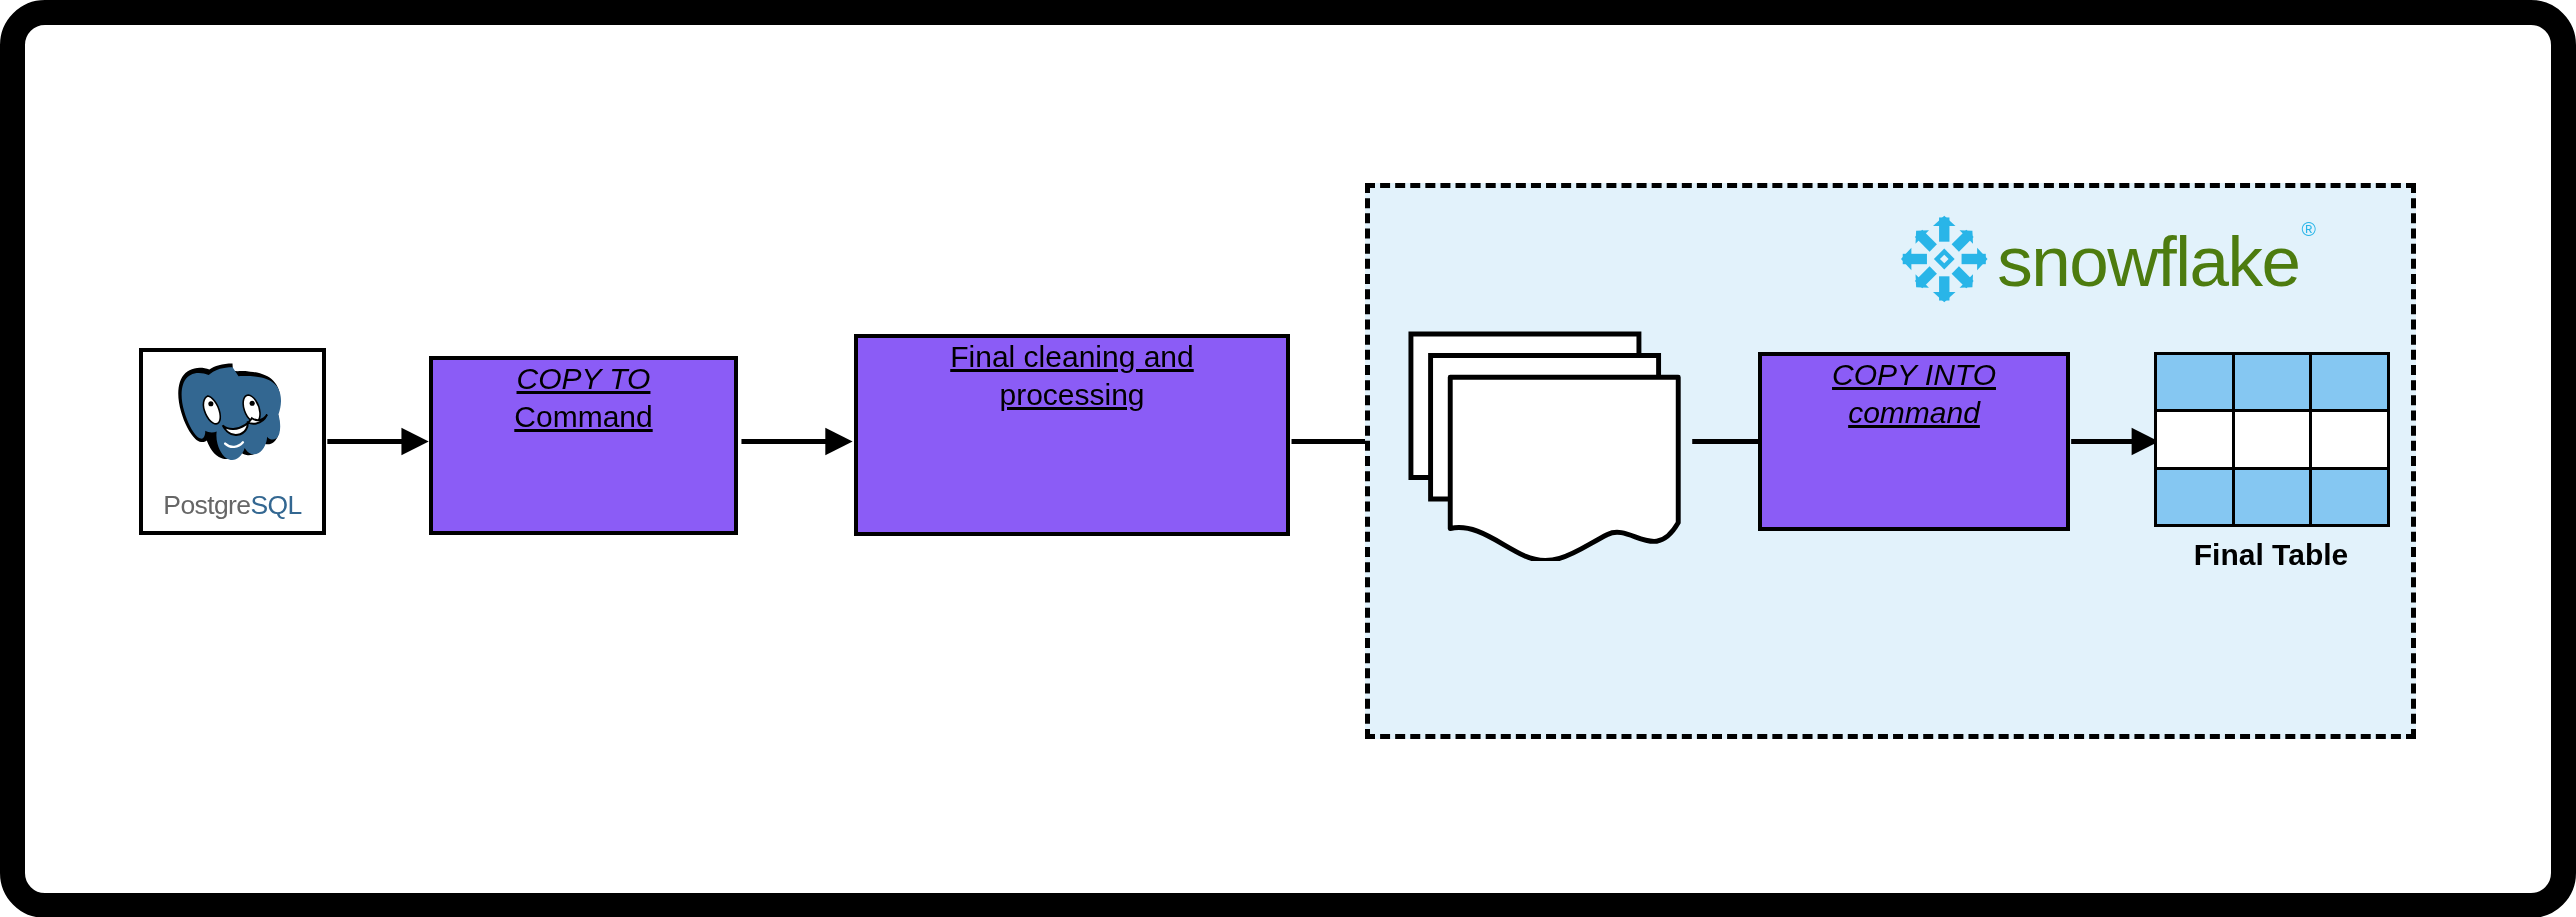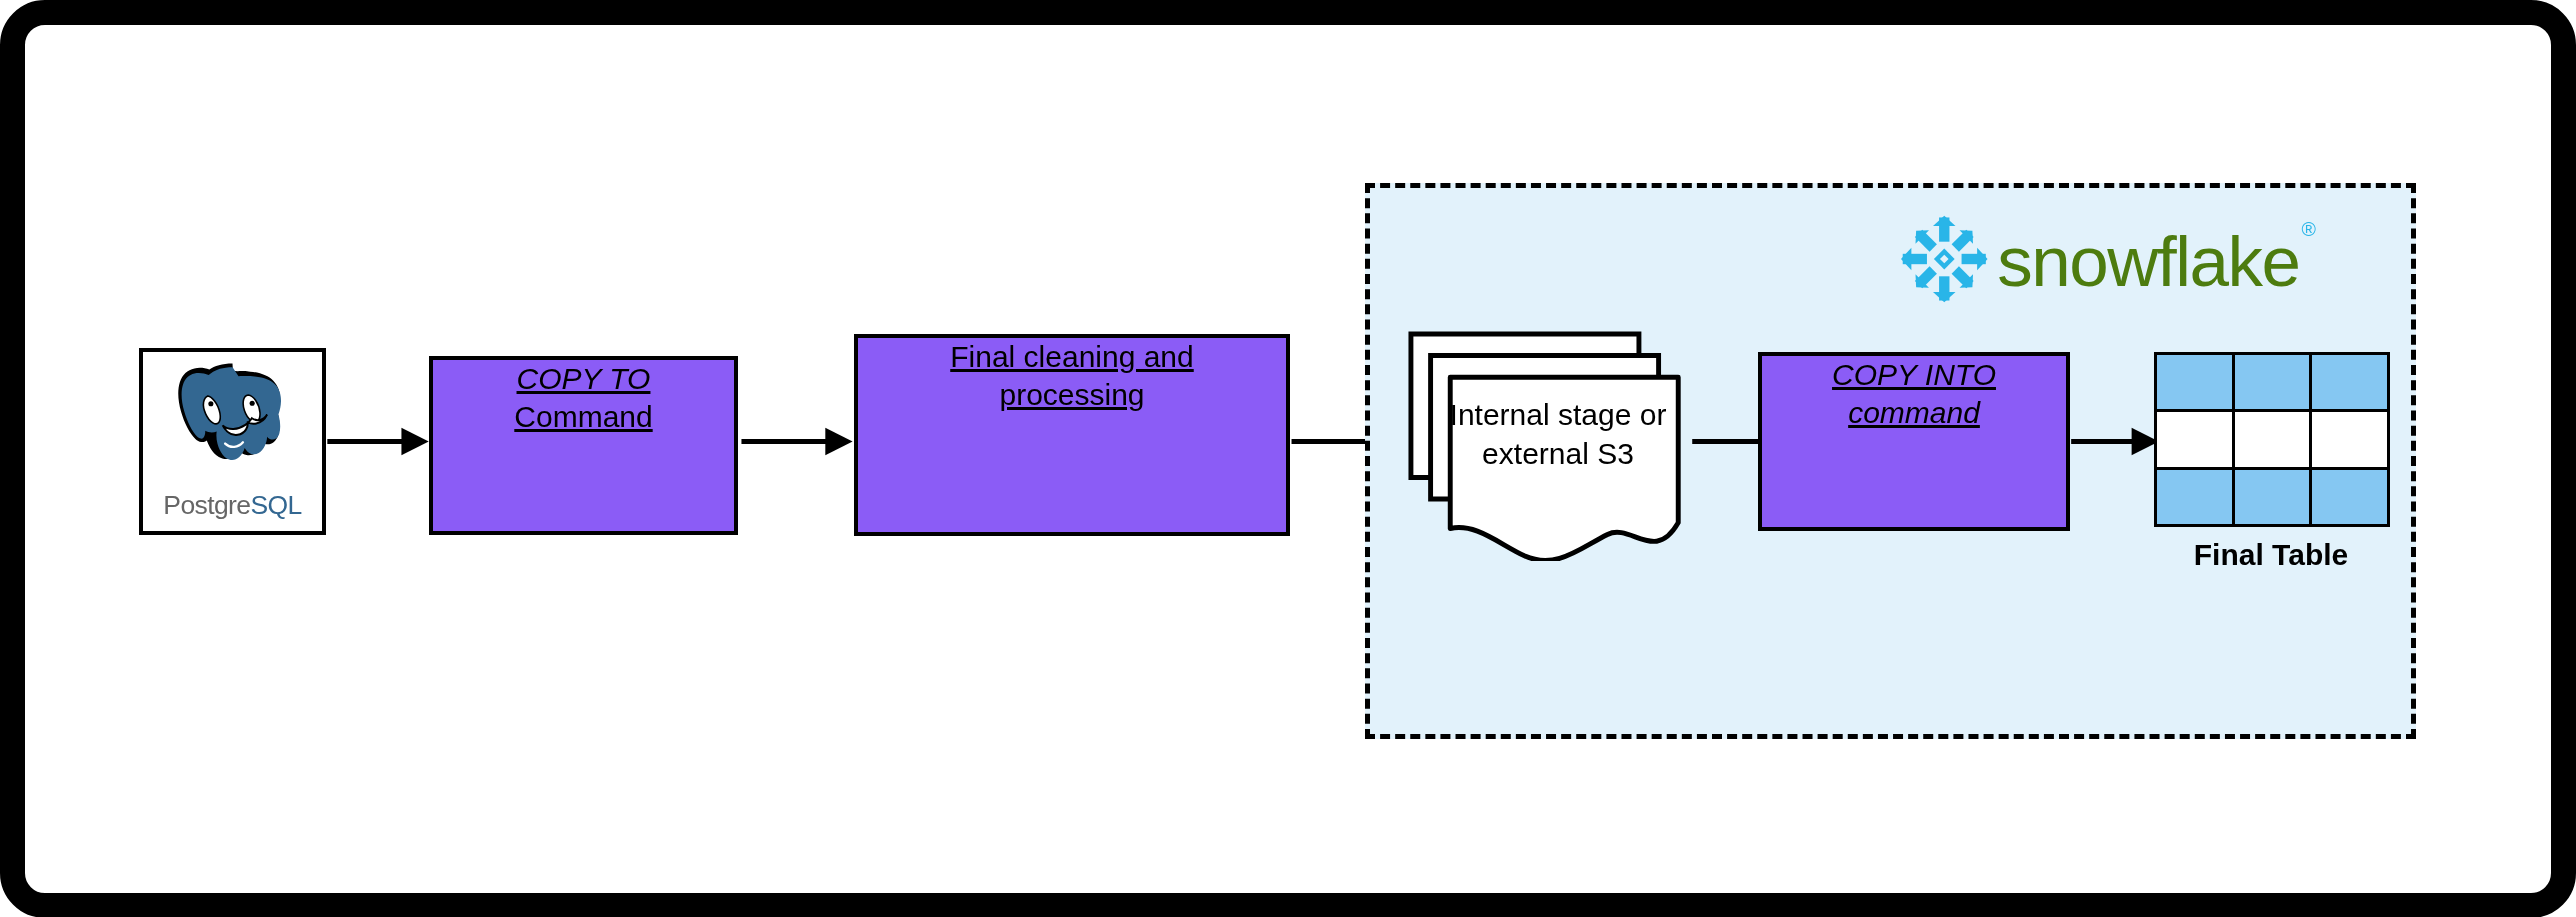--- a/index.html
+++ b/index.html
@@ -266,24 +266,20 @@
       <path d="M4 4 H236 V150 H4 Z" fill="#ffffff" stroke="#000000" stroke-width="5"></path>
 
       <path d="M24 26 H256 V172 H24 Z" fill="#ffffff" stroke="#000000" stroke-width="5"></path>
 
       <path d="M44 48 H276 V196
                C252 238 228 196 204 208
                C176 222 152 244 120 230
                C94 218 70 196 44 202 Z" fill="#ffffff" stroke="#000000" stroke-width="5" stroke-linejoin="round"></path>
     </svg>
   </div>
-  <div id="stage-label">
-    <span class="ln">Internal stage</span>
-    <span class="ln">or external S3</span>
-  </div>
 
   <div class="arrow" style="left:1692px; top:422px; width:96px; height:39px;">
     <svg width="96" height="39" viewBox="0 0 98 40">
       <line x1="0" y1="20" x2="70" y2="20" stroke="#000000" stroke-width="5"></line>
       <polygon points="68,6 96,20 68,34" fill="#000000"></polygon>
     </svg>
   </div>
 
   <div class="pbox" id="box-copy-into" style="left:1758px; top:352px; width:312px; height:179px;">
     <div>

